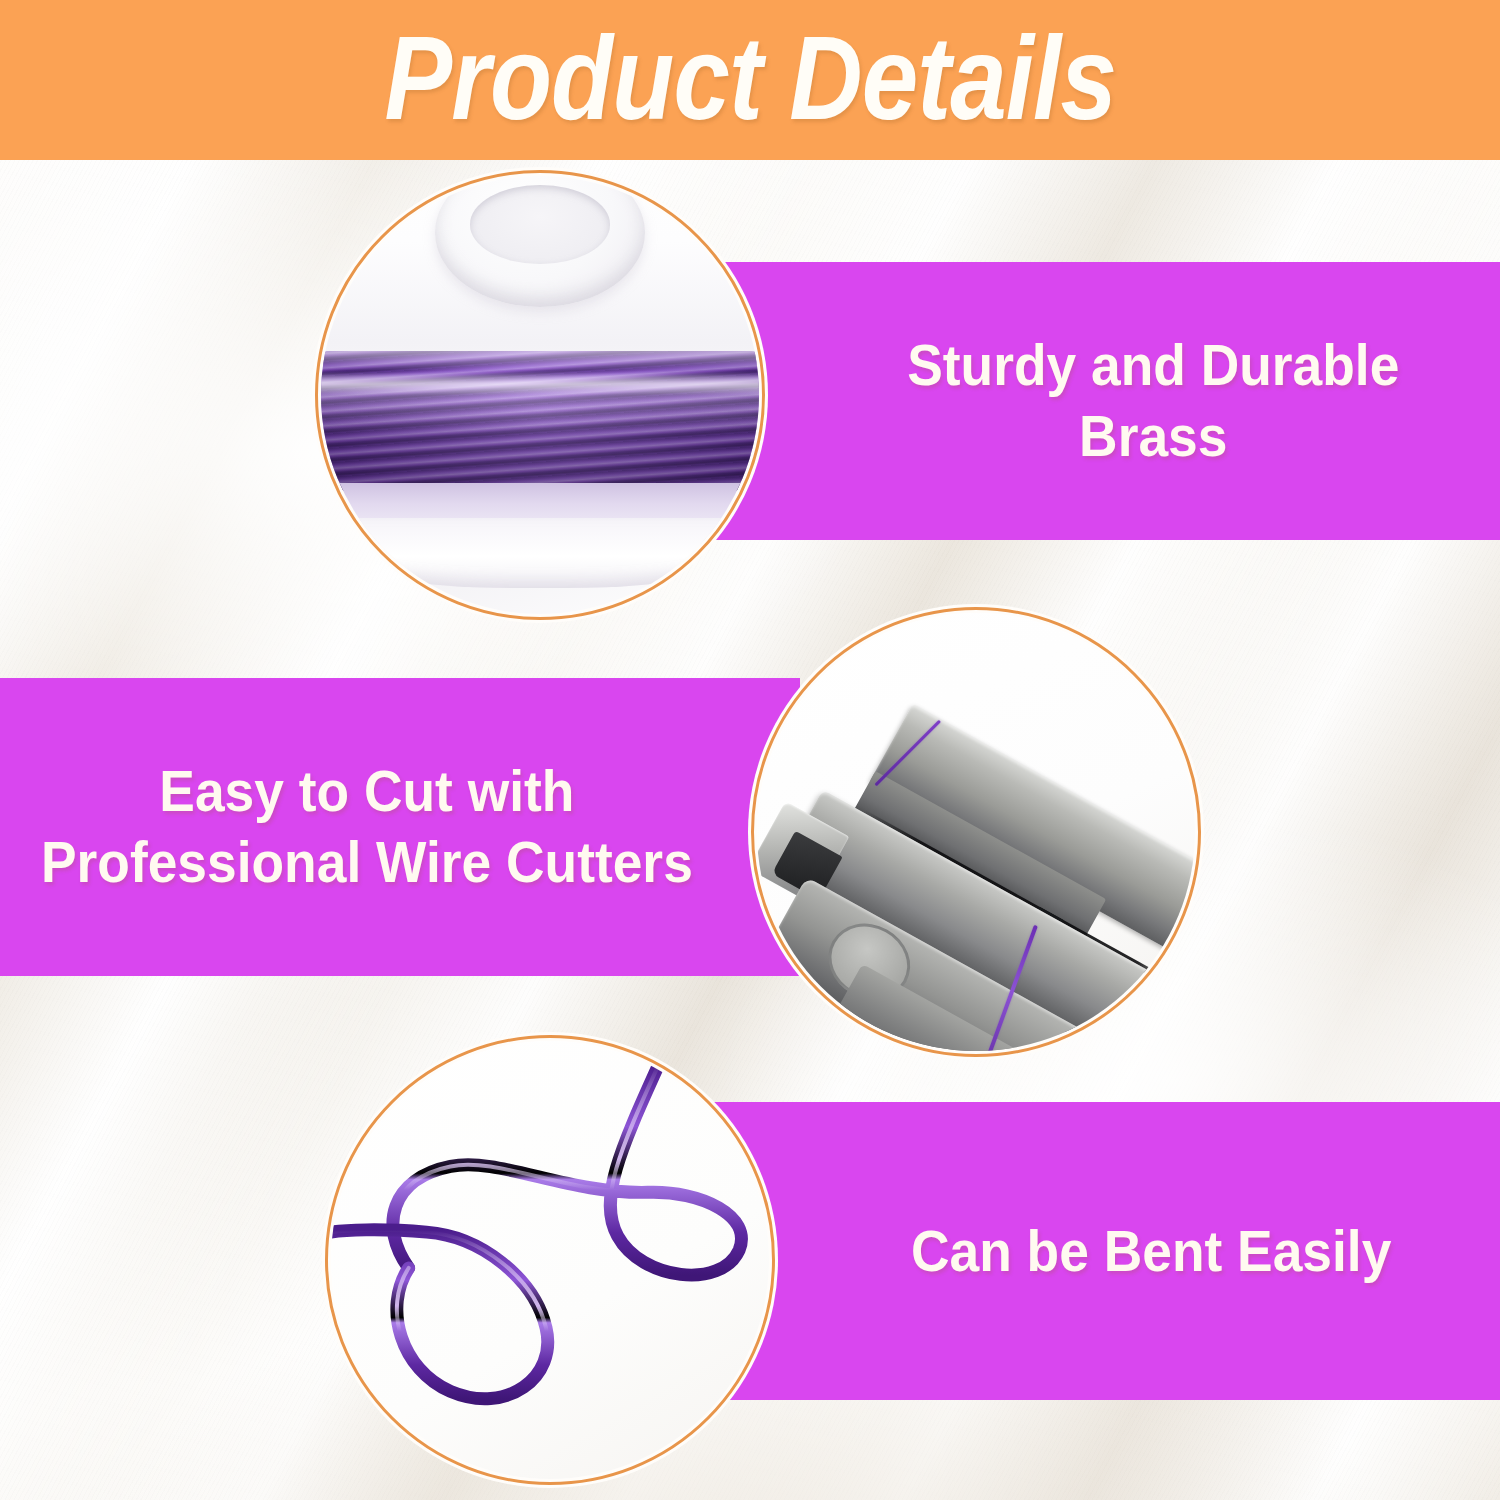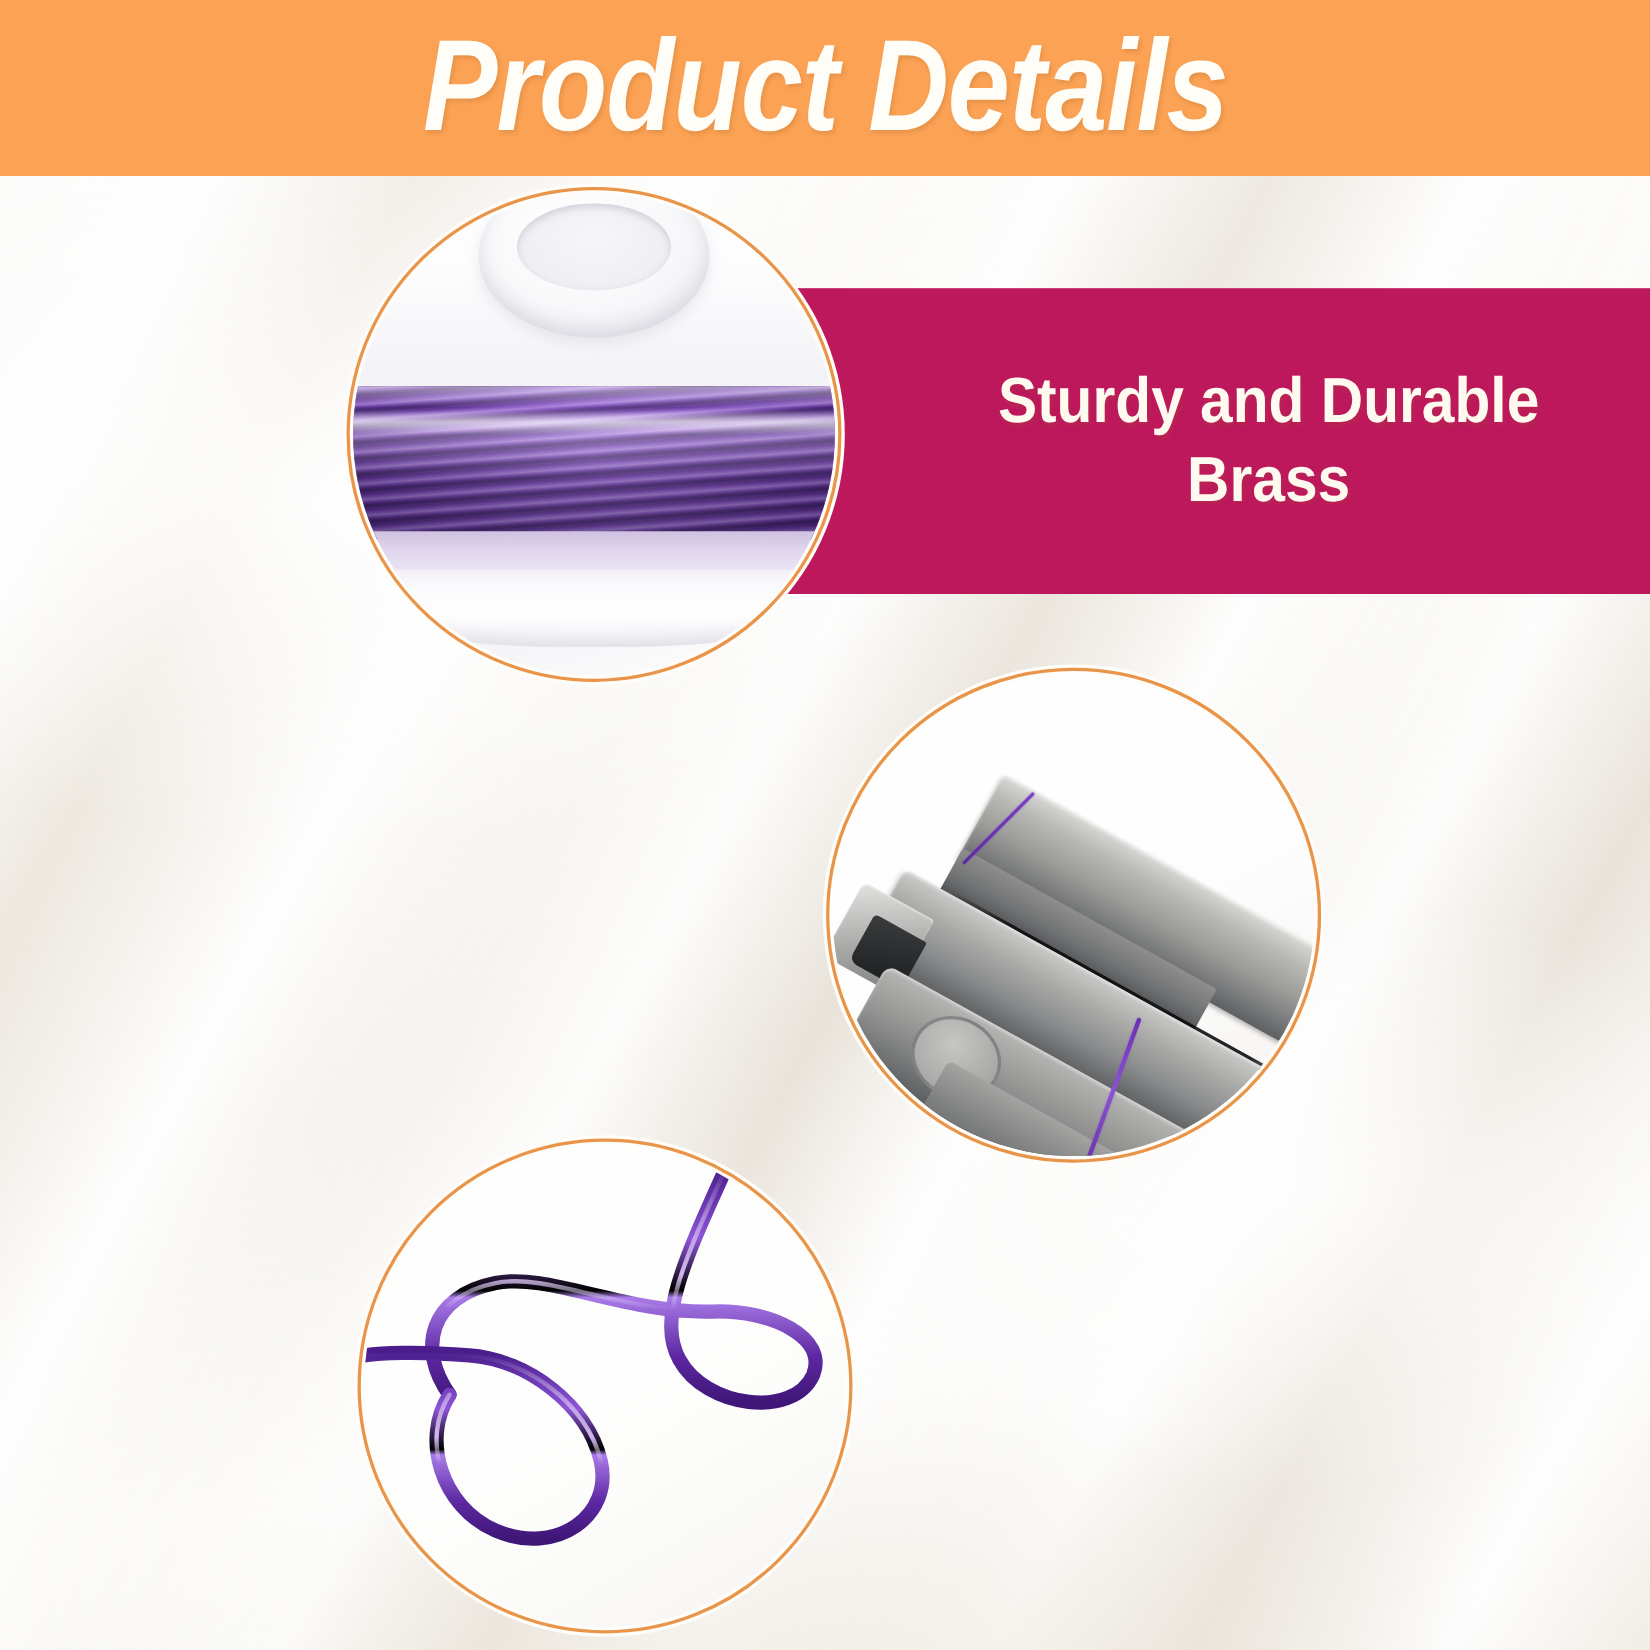--- a/index.html
+++ b/index.html
@@ -48,21 +48,21 @@
     font-weight:bold;
     letter-spacing:-1px;
     transform:scaleX(.86);
     transform-origin:center;
     text-shadow:2px 3px 4px rgba(150,90,30,.22);
     white-space:nowrap;
     margin-top:-4px;
   }
 
   
-  .banner{position:absolute;background:#be185d;z-index:10;
+  .banner{position:absolute;background:#d946ef;z-index:10;
           display:flex;align-items:center;justify-content:center;}
   .banner-text{
     color:#fffaf0;font-weight:bold;line-height:1.22;
     text-shadow:2px 3px 4px rgba(150,90,30,.20);
     transform:scaleX(.92);
   }
   .banner-1{left:560px;top:262px;width:940px;height:278px;}
   .banner-1 .banner-text{
     font-size:58px;width:100%;text-align:center;
     padding-left:268px;box-sizing:border-box;
@@ -253,21 +253,27 @@
   </div>
 
   <div class="header">
     <div class="header-title no-sel">Product Details</div>
   </div>
 
   <div class="banner banner-1">
     <div class="banner-text no-sel">Sturdy and Durable Brass</div>
   </div>
 
-
+  <div class="banner banner-2">
+    <div class="banner-text no-sel">Easy to Cut with Professional Wire Cutters</div>
+  </div>
+
+  <div class="banner banner-3">
+    <div class="banner-text no-sel">Can be Bent Easily</div>
+  </div>
 
   <div class="circle-wrap c1">
     <div class="circle-inner">
       <div class="spool-bg"></div>
       <div class="spool-body"></div>
       <div class="spool-hub"></div>
       <div class="spool-hub-hole"></div>
       <div class="wire-band"></div>
       <div class="wire-shine"></div>
       <div class="spool-rim"></div>

